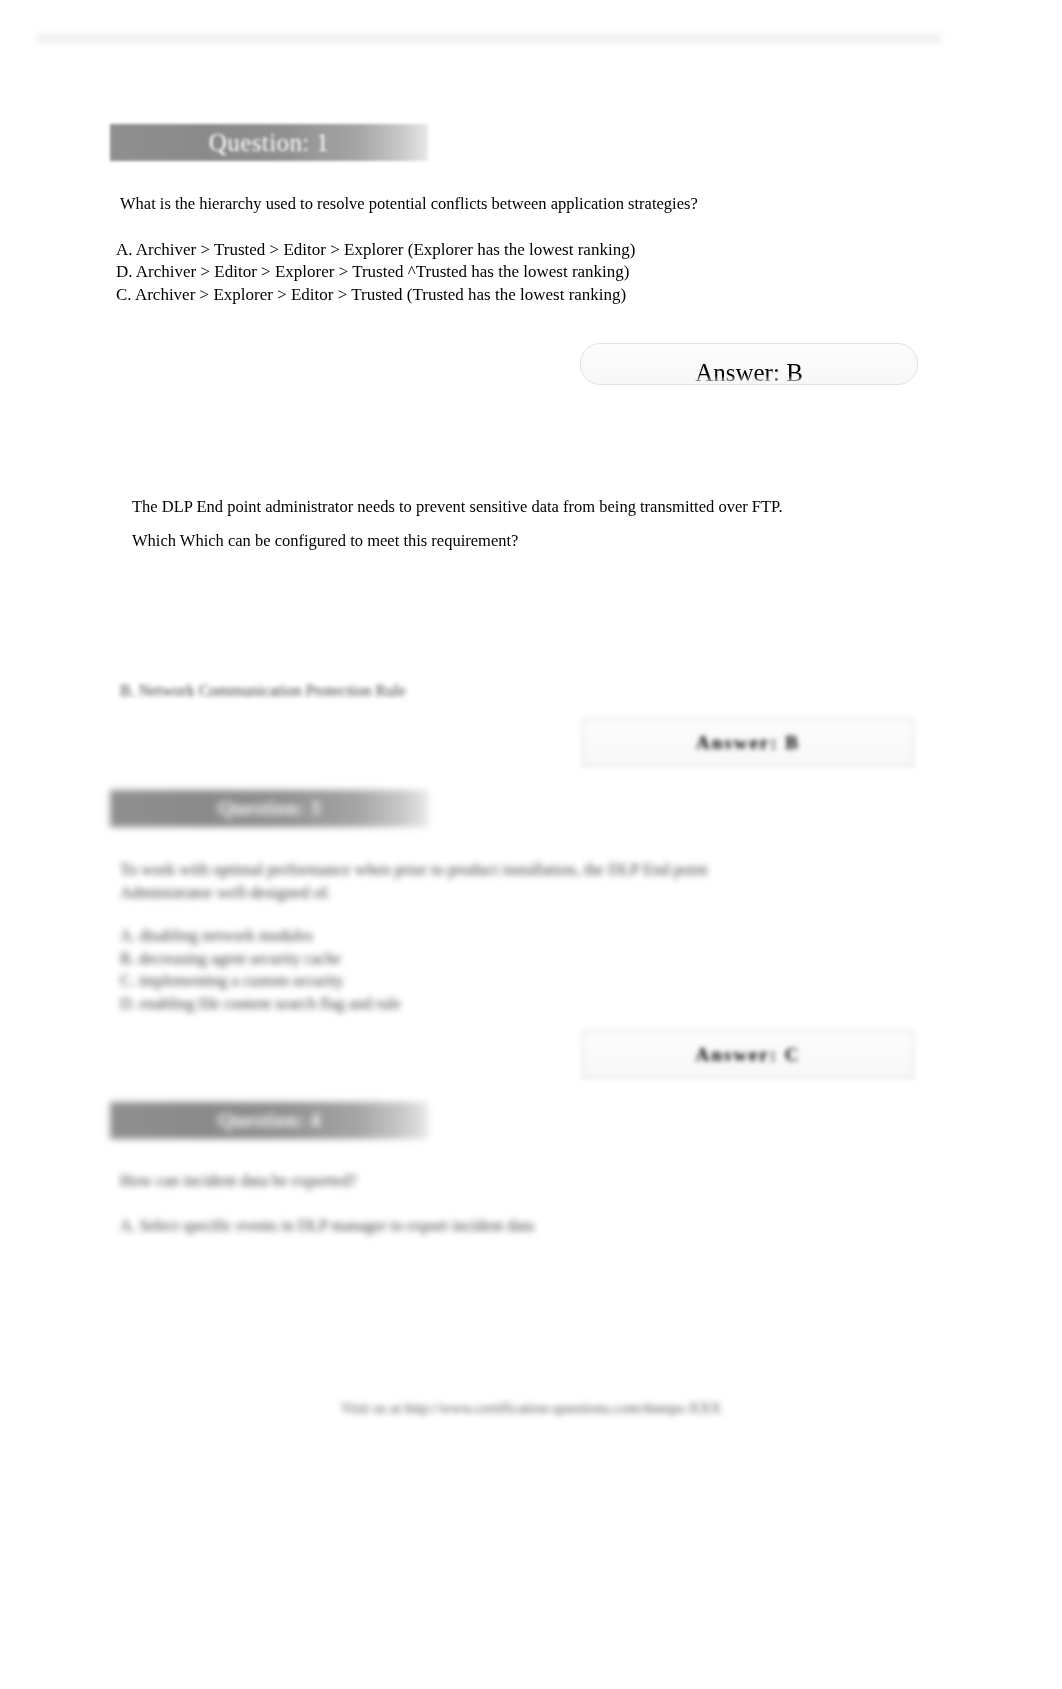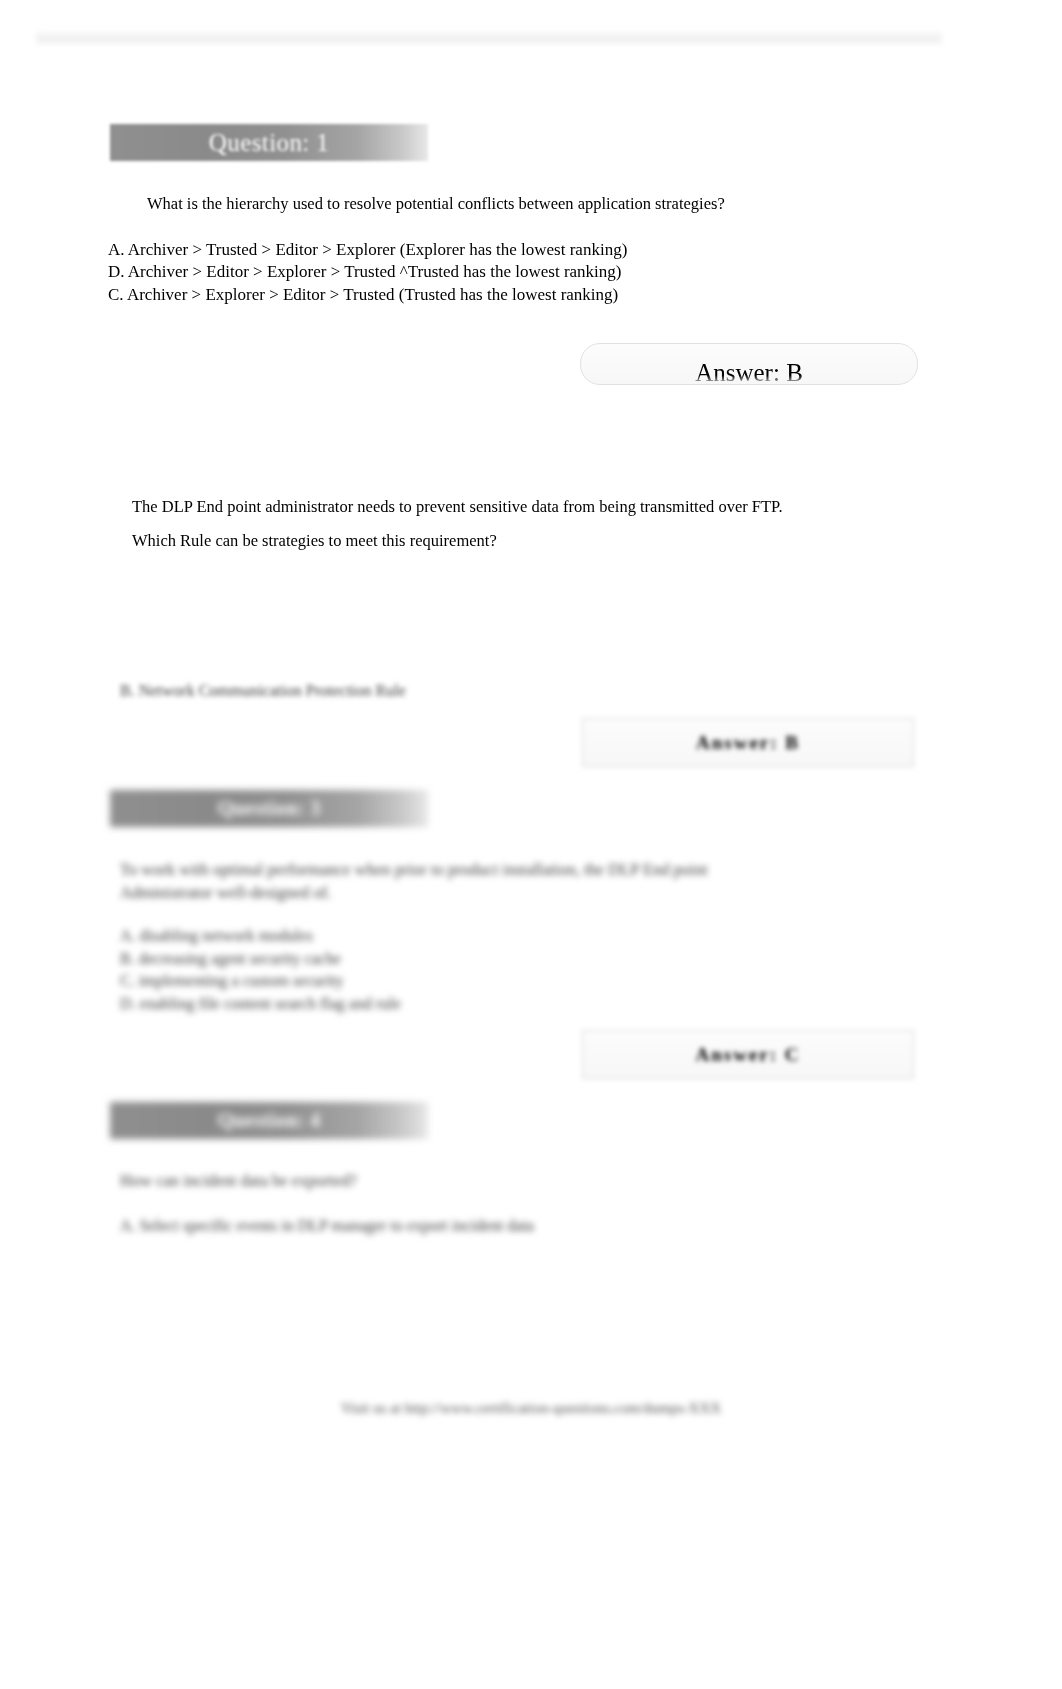--- a/index.html
+++ b/index.html
@@ -43,25 +43,25 @@
   }
   #banner4{
     left:110px;top:1102px;width:318px;height:37px;
     font-size:20px;font-weight:700;
     filter:blur(3.8px);
   }
 
   
   .qtext{
     position:absolute;left:120px;width:790px;
-    font-size:16.5px;line-height:22px;margin-left:27px;
+    font-size:16.5px;line-height:22px;
   }
   #q1text{top:193px;}
   .opts{
-    position:absolute;left:108px;width:790px;
+    position:absolute;left:116px;width:790px;
     font-size:17px;line-height:22.4px;
   }
   #q1opts{top:239px;}
   .opts div{white-space:nowrap;}
 
   
   .ans-box{
     position:absolute;
     border:1px solid #d8d8d8;
     background:linear-gradient(180deg,#fcfcfc 0%,#f7f7f7 100%);
@@ -162,21 +162,21 @@
     <div>D. Archiver &gt; Editor &gt; Explorer &gt; Trusted ^Trusted has the lowest ranking)</div>
     <div>C. Archiver &gt; Explorer &gt; Editor &gt; Trusted (Trusted has the lowest ranking)</div>
   </div>
 
   <div class="ans-box" id="ans1">
     <span class="atxt">Answer: B</span>
   </div>
 
   <div class="para" id="dlp">
     <p>The  DLP  End  point  administrator  needs  to  prevent  sensitive  data  from  being  transmitted  over  FTP.</p>
-    <p>Which Rule can be strategies to meet this requirement?</p>
+    <p>Which Which can be configured to meet this requirement?</p>
   </div>
 
   <div id="opt-b2" class="blurred">B. Network Communication Protection Rule</div>
 
   <div class="ans-box" id="ans2">
     <span class="ans-pad">Answer: B</span>
   </div>
 
   <div class="q-banner" id="banner3">
     <span>Question: 3</span>

